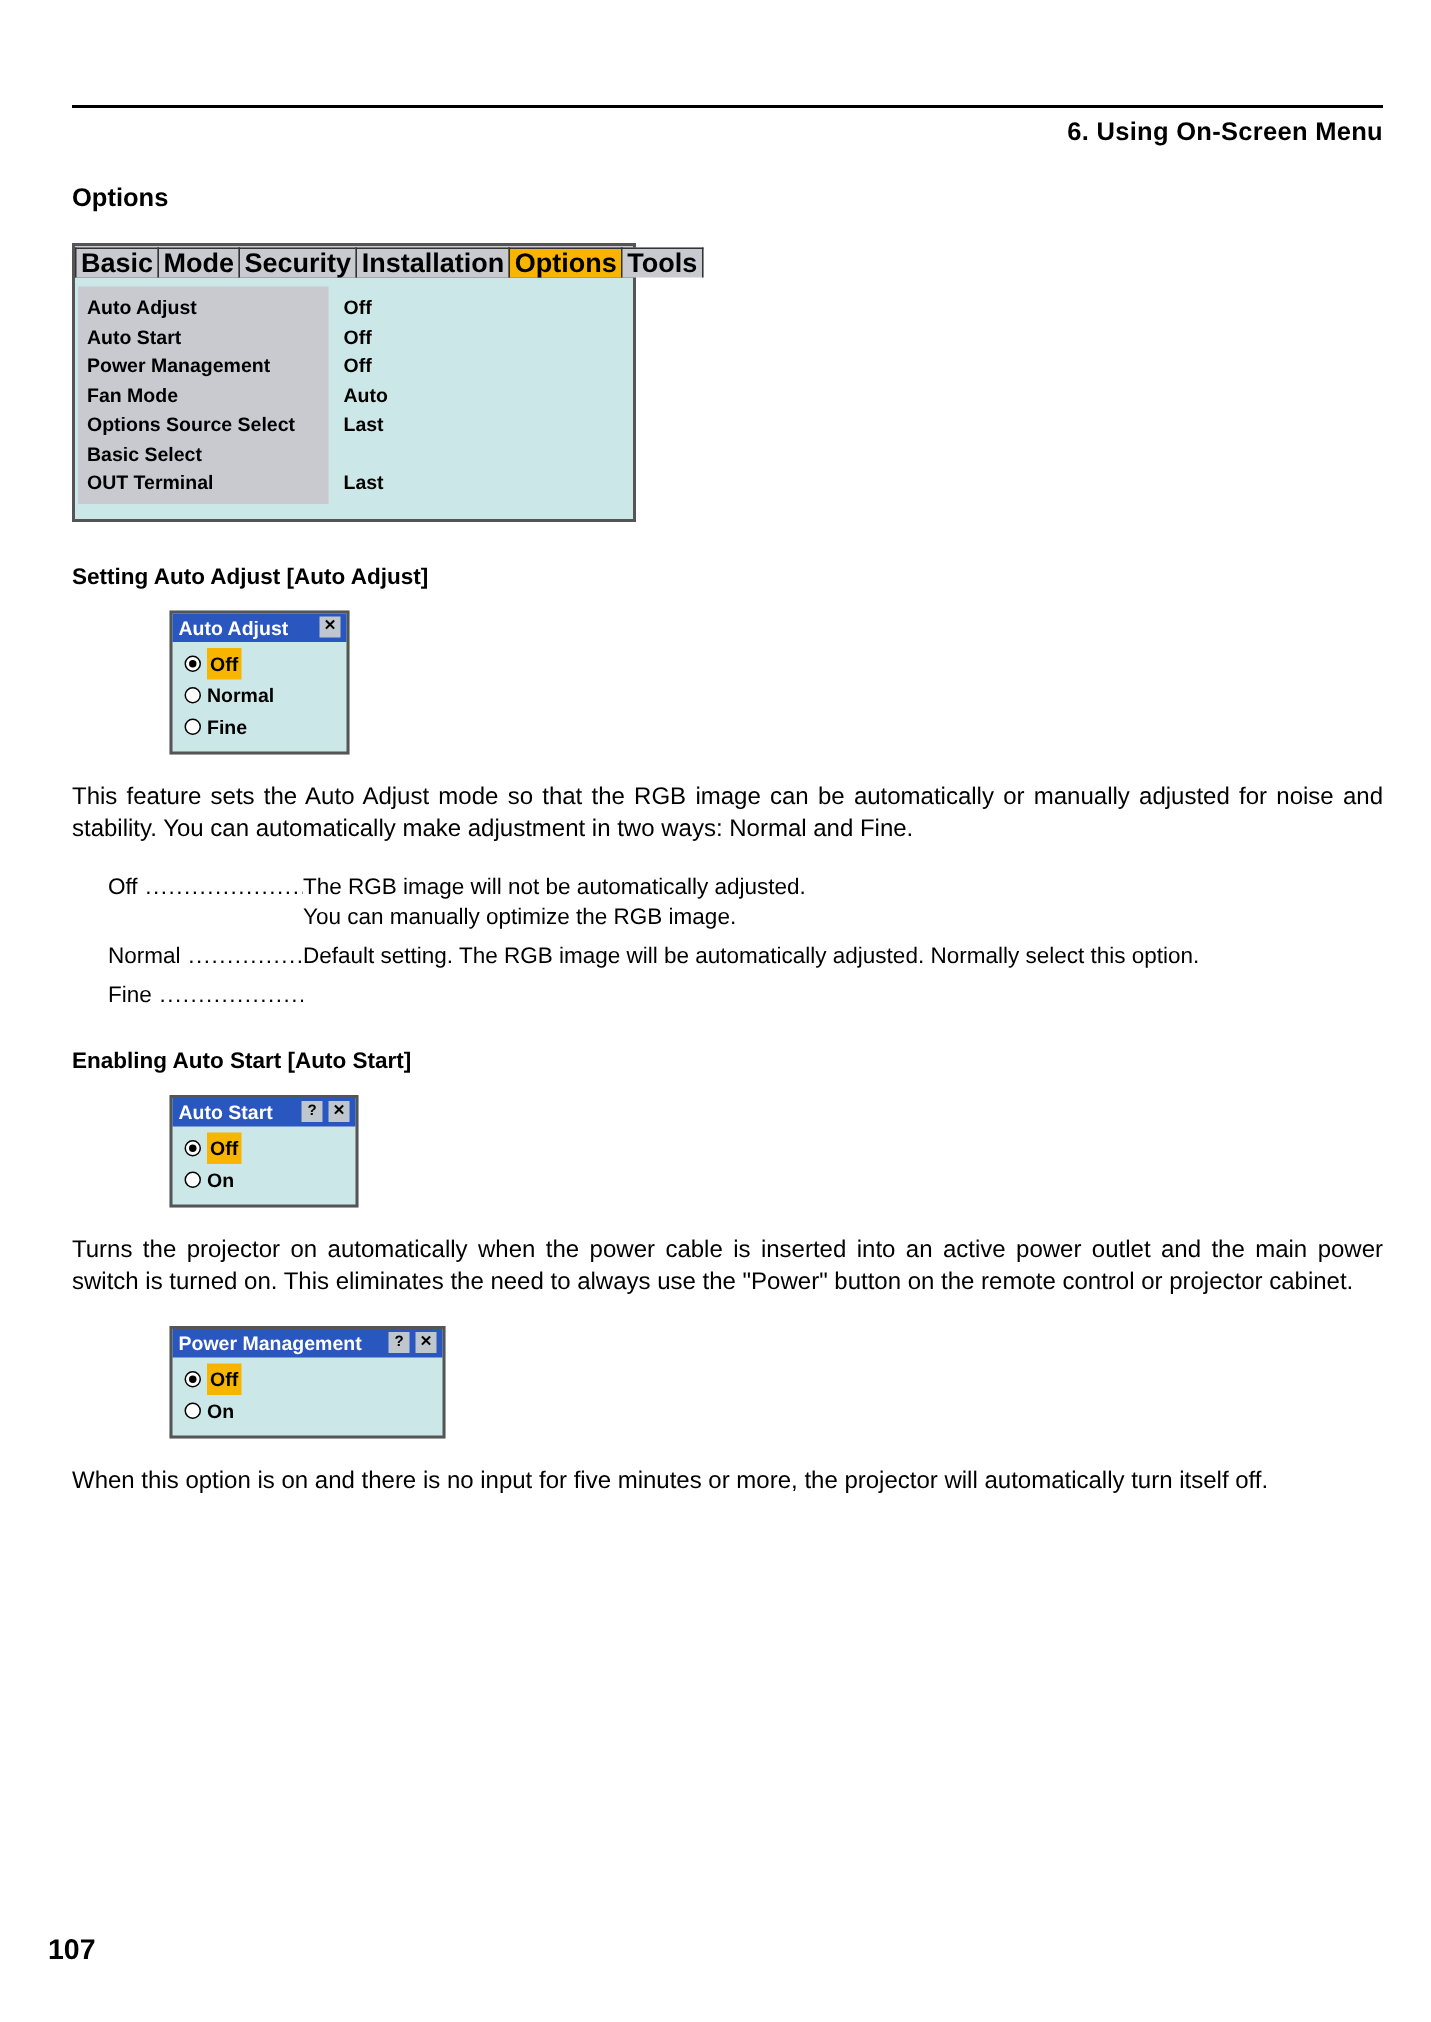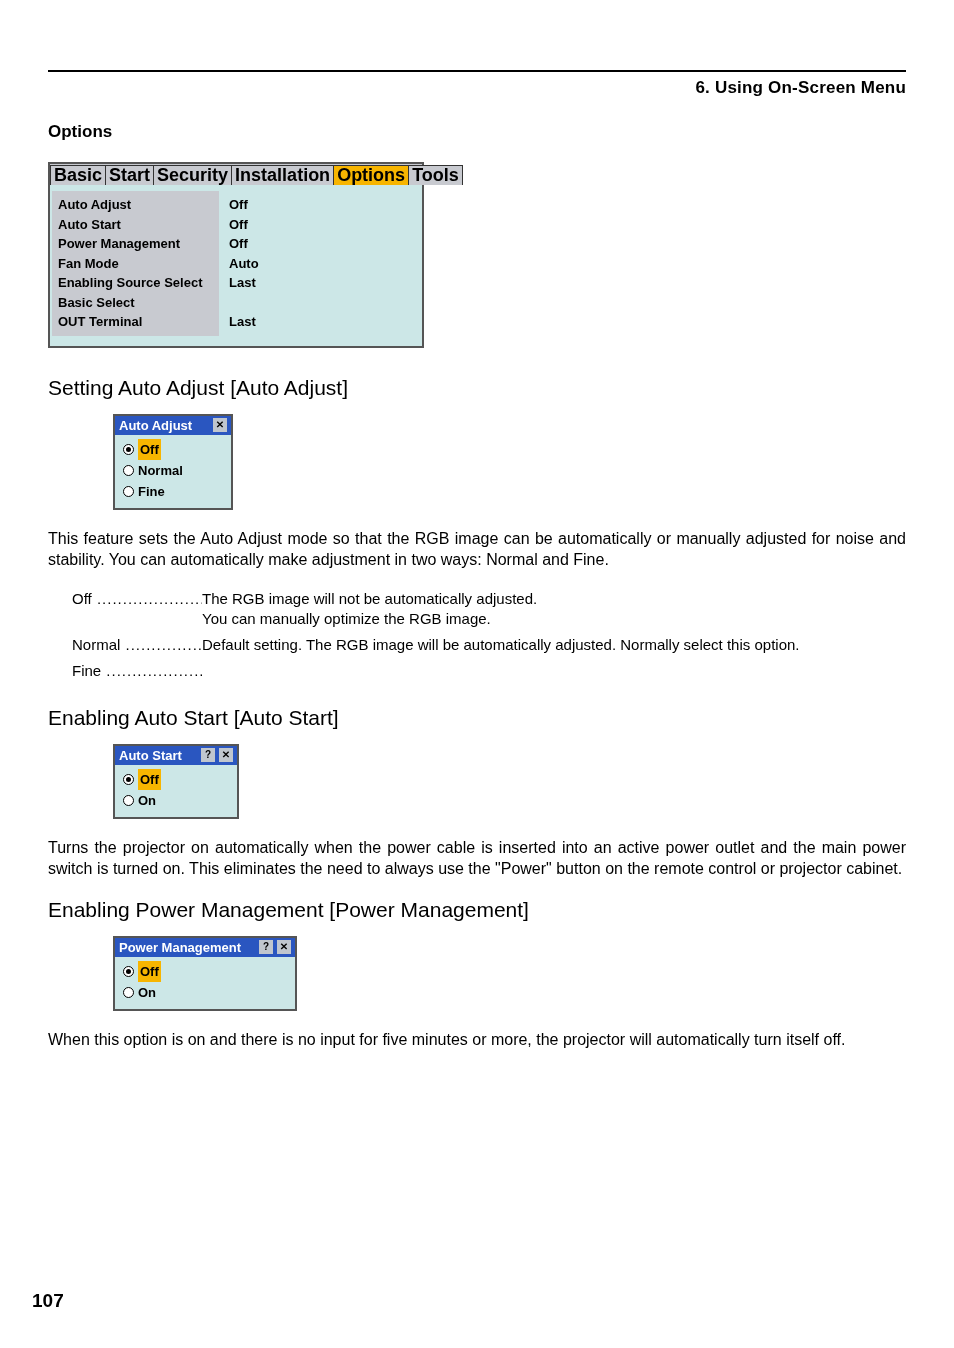--- a/index.html
+++ b/index.html
@@ -5,21 +5,21 @@
   * { box-sizing: border-box; margin: 0; padding: 0; }
   body {
     background: #fff;
     width: 954px;
     height: 1348px;
     font-family: Arial, Helvetica, sans-serif;
     color: #000;
     position: relative;
   }
   .page {
-    padding: 70px 48px 0 48px;
+    padding: 70px 32px 0 48px;
   }
   .header-line {
     border-top: 2px solid #000;
     margin-bottom: 6px;
   }
   .section-header {
     font-family: Arial, Helvetica, sans-serif;
     font-weight: 900;
     font-size: 17px;
     text-align: right;
@@ -74,22 +74,22 @@
     padding: 4px 10px;
   }
   .osd-row {
     font-family: Arial, sans-serif;
     font-weight: bold;
     font-size: 13px;
     line-height: 19.5px;
     white-space: nowrap;
   }
   .sub-heading {
-    font-weight: normal;
-    font-size: 21px;
+    font-weight: bold;
+    font-size: 15px;
     margin: 0 0 14px 0;
     font-family: Arial, Helvetica, sans-serif;
   }
   .dialog {
     border: 2px solid #555;
     background: #cce7e7;
     margin-left: 65px;
     margin-bottom: 18px;
   }
   .dialog .titlebar {
@@ -197,33 +197,33 @@
 
 <div class="page">
   <div class="header-line"></div>
   <div class="section-header">6. Using On-Screen Menu</div>
 
   <div class="options-title">Options</div>
 
   <div class="osd-main">
     <div class="tabbar">
       <div class="tab">Basic</div>
-      <div class="tab">Start</div>
+      <div class="tab">Mode</div>
       <div class="tab">Security</div>
       <div class="tab">Installation</div>
       <div class="tab selected">Options</div>
       <div class="tab">Tools</div>
     </div>
     <div class="osd-body">
       <div class="osd-col-left">
         <div class="osd-row">Auto Adjust</div>
         <div class="osd-row">Auto Start</div>
         <div class="osd-row">Power Management</div>
         <div class="osd-row">Fan Mode</div>
-        <div class="osd-row">Enabling Source Select</div>
+        <div class="osd-row">Options Source Select</div>
         <div class="osd-row">Basic Select</div>
         <div class="osd-row">OUT Terminal</div>
       </div>
       <div class="osd-col-right">
         <div class="osd-row">Off</div>
         <div class="osd-row">Off</div>
         <div class="osd-row">Off</div>
         <div class="osd-row">Auto</div>
         <div class="osd-row">Last</div>
         <div class="osd-row">&nbsp;</div>
@@ -289,21 +289,20 @@
         <span class="hl">Off</span>
       </div>
       <div class="radio-row">
         <span class="radio-outer"></span>
         <span>On</span>
       </div>
     </div>
   </div>
   <div class="para">Turns the projector on automatically when the power cable is inserted into an active power outlet and the main power switch is turned on. This eliminates the need to always use the "Power" button on the remote control or projector cabinet.</div>
 
-  <div class="sub-heading">Enabling Power Management [Power Management]</div>
   <div class="dialog" style="width:184px;">
     <div class="titlebar">
       <span>Power Management</span>
       <span class="spacer"></span>
       <span class="title-icon">?</span>
       <span class="title-icon">✕</span>
     </div>
     <div class="content">
       <div class="radio-row">
         <span class="radio-outer">

